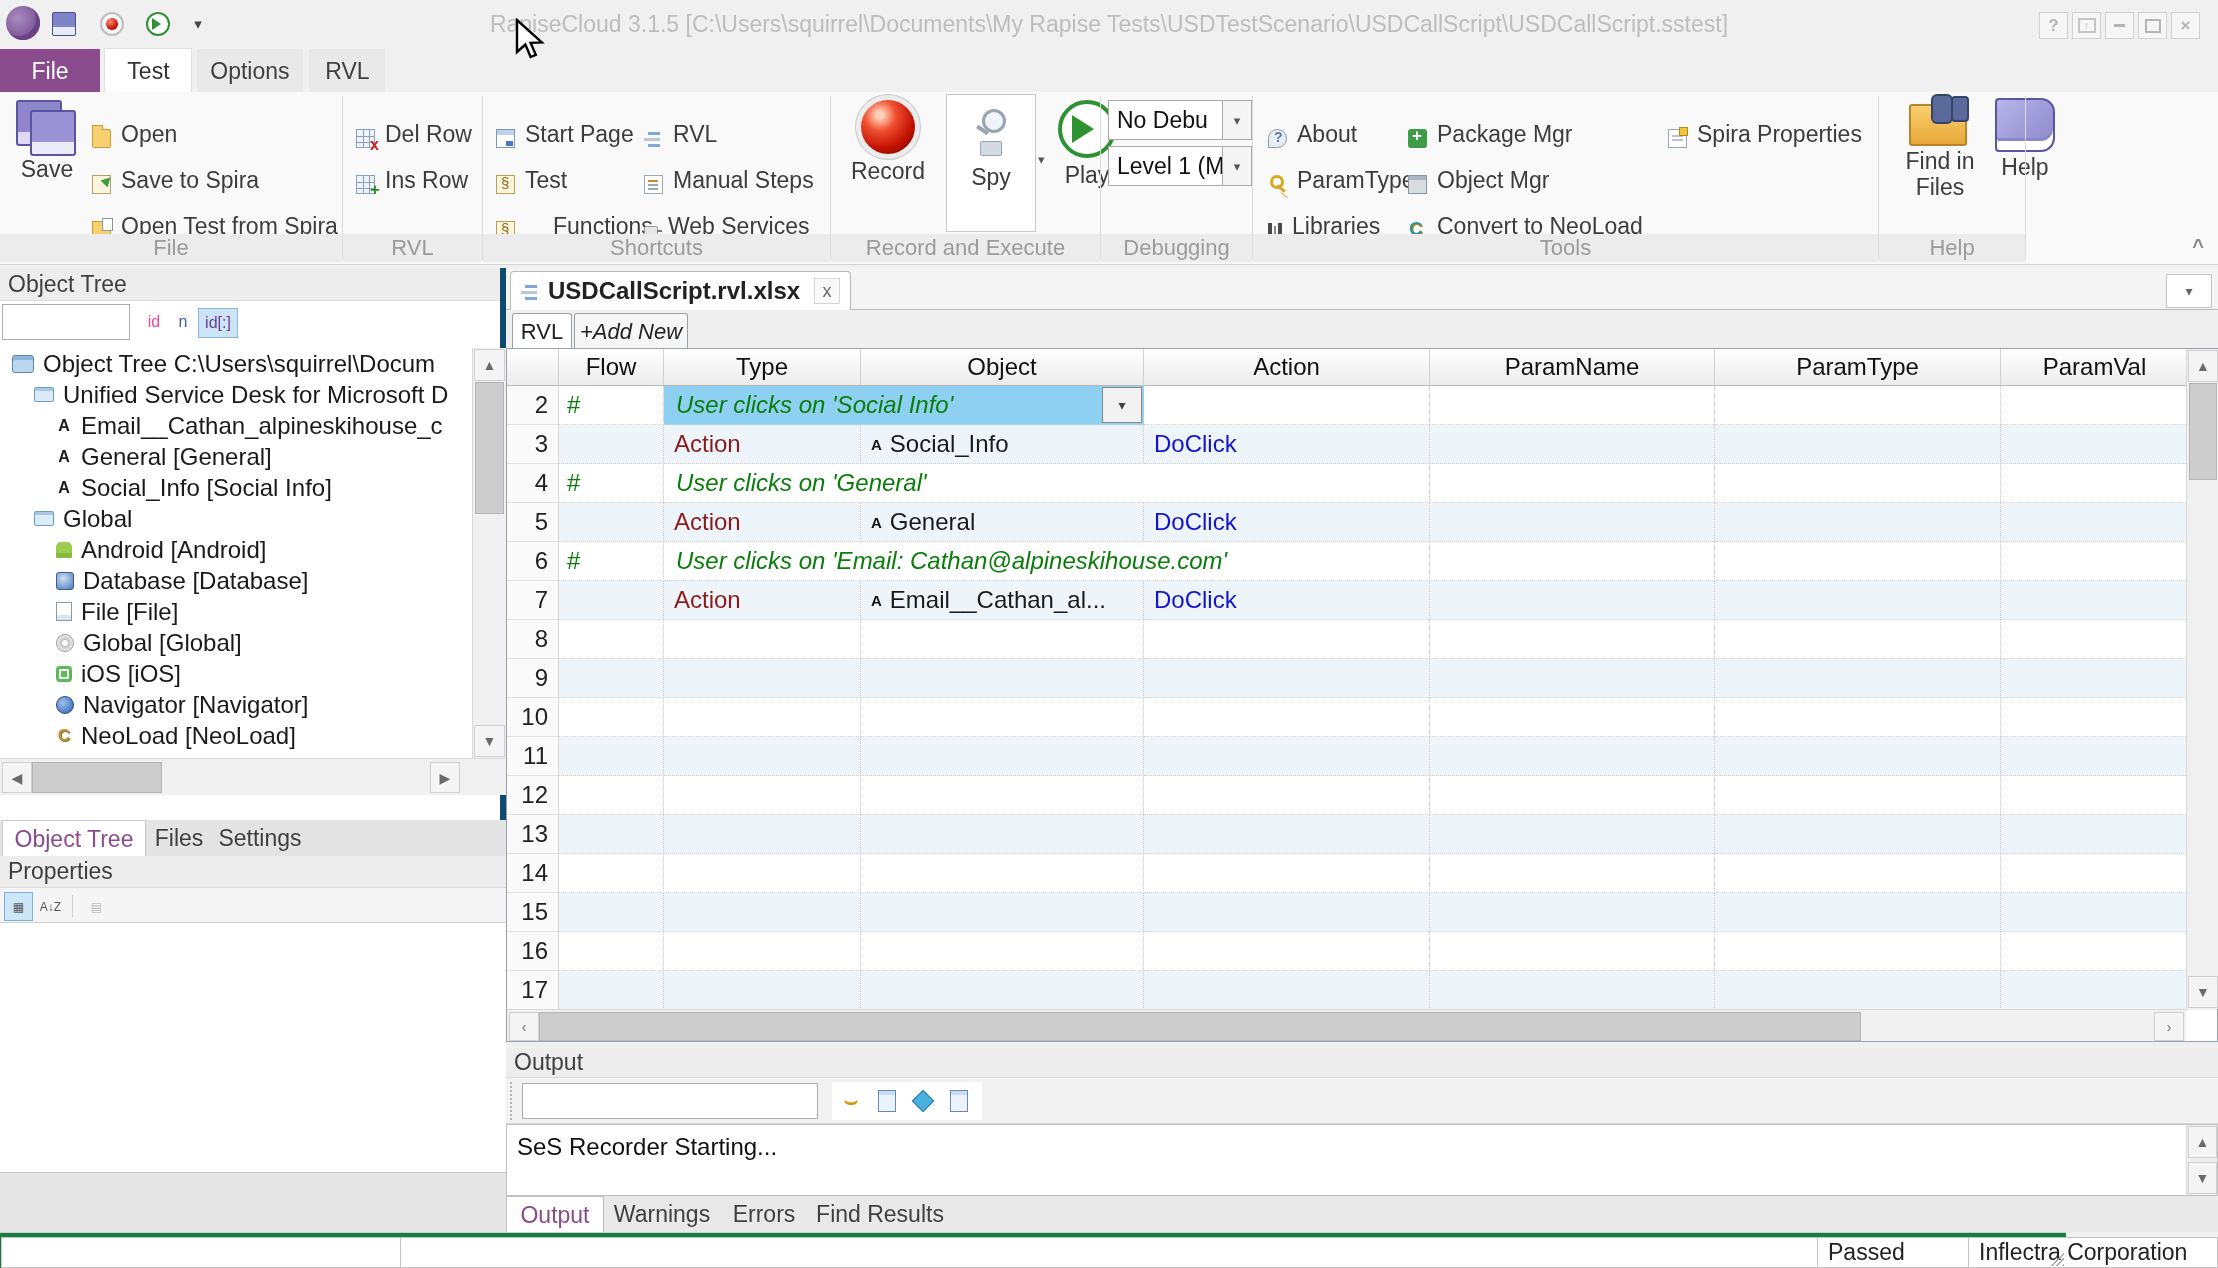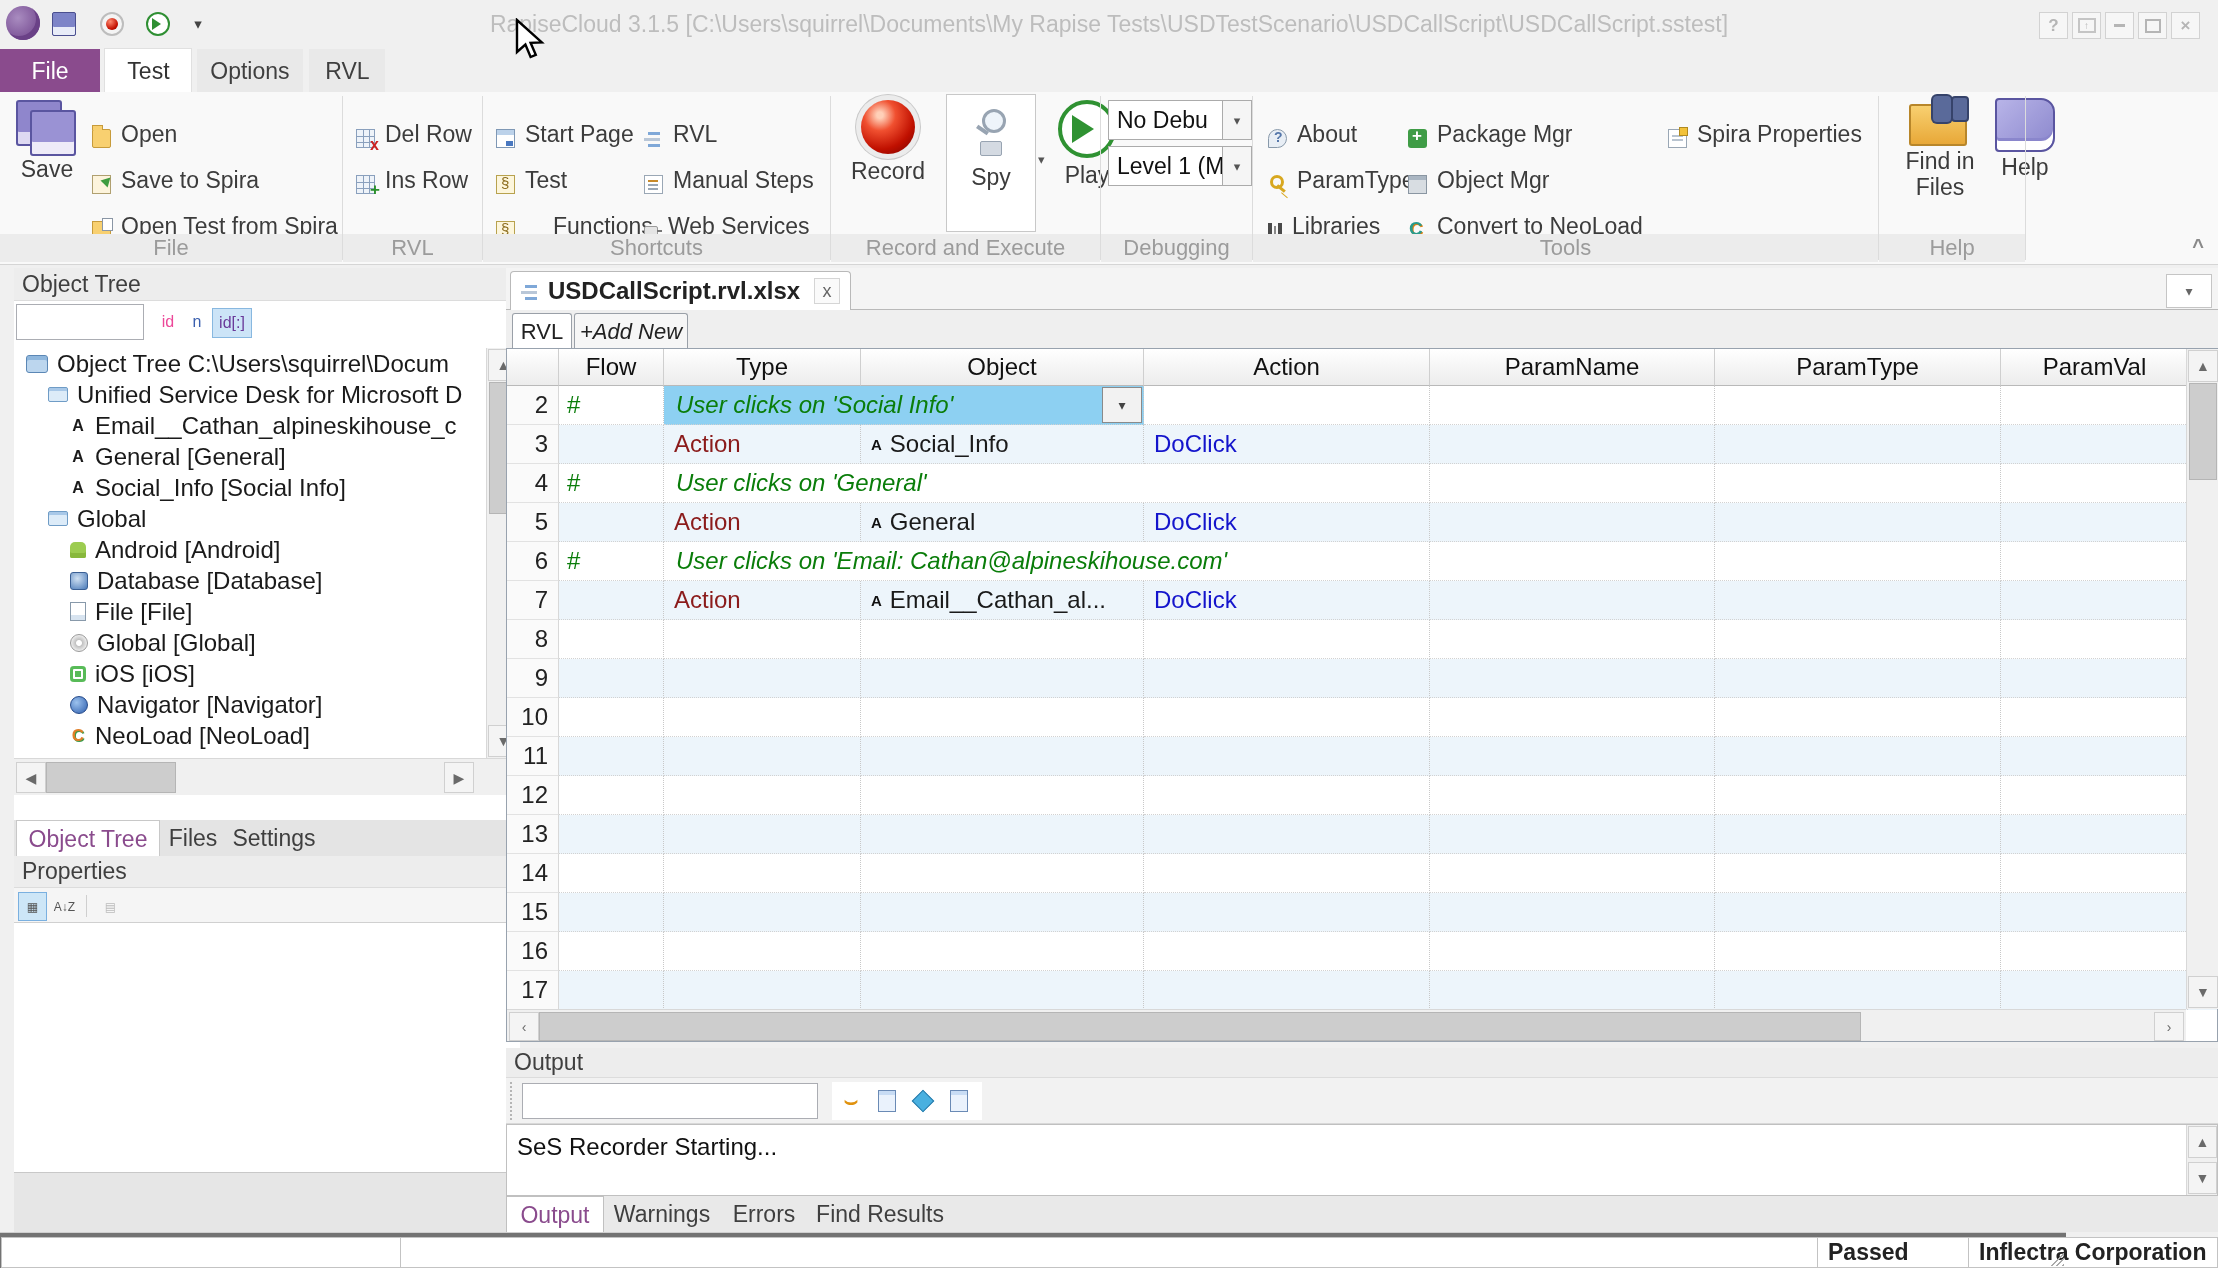--- a/index.html
+++ b/index.html
@@ -92,21 +92,21 @@
   .ddown{position:absolute;height:38px;background:#fff;border:1px solid #ababab;display:flex;align-items:center;}
   .ddown .txt{flex:1;padding-left:8px;font-size:23px;color:#111;white-space:nowrap;overflow:hidden;}
   .ddown .arr{width:28px;height:100%;border-left:1px solid #ababab;display:flex;align-items:center;justify-content:center;color:#555;font-size:13px;background:#f5f5f5;}
   .folder-binoc{position:relative;width:62px;height:52px;}
   .folder-binoc::before{content:"";position:absolute;left:0;bottom:2px;width:54px;height:38px;background:linear-gradient(#f8d070,#e8a838);border:2px solid #b8862a;border-radius:3px;}
   .folder-binoc::after{content:"";position:absolute;right:2px;top:0;width:14px;height:22px;background:#5a6a9a;border:2px solid #36436a;border-radius:4px;box-shadow:-18px 0 0 #5a6a9a,-18px 0 0 2px #36436a;}
   .book-help{width:56px;height:50px;background:linear-gradient(135deg,#b8b4e8,#8a86cc);border:2px solid #5a55a0;border-radius:4px 14px 14px 4px;box-shadow:inset 0 -9px 0 #fff,inset 0 -12px 0 #8a86cc;margin:2px;}
   .helplbl2{line-height:26px;text-align:center;}
   #ribbon-collapse{right:14px;bottom:6px;color:#8a8a8a;font-size:20px;font-weight:bold;}
   
-  #leftpanel{left:0;top:268px;width:506px;height:964px;background:#fff;border-right:6px solid #0c4a6e;margin-left:14px;}
+  #leftpanel{left:0;top:268px;width:506px;height:964px;background:#fff;border-right:6px solid #0c4a6e;}
   .band{background:#ededed;border-bottom:1px solid #dcdcdc;color:#3f3f3f;font-size:23px;display:flex;align-items:center;padding-left:8px;}
   #ot-search{left:2px;top:36px;width:128px;height:36px;border:1px solid #abadb3;background:#fff;font:inherit;font-size:20px;padding:0 6px;box-sizing:border-box;}
   .fbtn{position:absolute;top:40px;height:28px;display:flex;align-items:center;justify-content:center;font-size:16px;}
   #fbtn-id{left:140px;width:28px;color:#ec4899;}
   #fbtn-n{left:172px;width:22px;color:#3a5fae;}
   #fbtn-idb{left:198px;width:38px;color:#6a3a9a;background:#cce4f7;border:1px solid #88b8e0;}
   #tree{left:0;top:80px;width:472px;height:410px;overflow:hidden;background:#fff;}
   .tree-item{display:flex;align-items:center;height:31px;font-size:24px;color:#1a1a1a;white-space:nowrap;}
   .ticon{flex:none;margin-right:9px;display:flex;align-items:center;justify-content:center;}
   .t-tree-root{width:20px;height:16px;background:#bcd6ee;border:1px solid #5b87b5;border-radius:3px;box-shadow:inset 0 4px 0 #8fb7dd;}
@@ -163,21 +163,21 @@
   .oicon{position:absolute;top:9px;width:26px;height:26px;display:flex;align-items:center;justify-content:center;}
   .oi-magnet{color:#e0920f;font-size:22px;font-weight:bold;}
   .oi-page{width:16px;height:20px;background:#eaf2fc;border:1px solid #6a8ab5;box-shadow:inset 0 4px 0 #c8dcf4;}
   .oi-diamond{width:14px;height:14px;background:#49b0e0;transform:rotate(45deg);border:1px solid #2a7aa8;}
   #out-log{left:506px;top:1124px;width:1712px;height:72px;background:#fff;border:1px solid #c0c0c0;font-size:24px;color:#111;padding:8px 0 0 10px;box-sizing:border-box;}
   #out-tabs{left:506px;top:1196px;width:1712px;height:36px;background:#e9e9e9;}
   .otab{position:absolute;top:0;height:36px;display:flex;align-items:center;justify-content:center;font-size:23px;}
   .otab.active{background:#fff;border:1px solid #c0c0c0;border-bottom:none;color:#8a4b8d;}
   .otab.idle{color:#3f3f3f;}
   
-  #statusbar{left:0;top:1232px;width:2066px;height:36px;background:#737373;border-top:1px solid #cfcfcf;font-weight:bold;}
+  #statusbar{left:0;top:1232px;width:2066px;height:36px;background:#15803d;border-top:1px solid #cfcfcf;}
   .scell{position:absolute;top:4px;height:29px;background:#fff;border:1px solid #c3c3c3;display:flex;align-items:center;padding-left:10px;font-size:23px;color:#222;}
   #grip{right:2px;bottom:2px;width:14px;height:14px;background:
      linear-gradient(135deg,transparent 50%,#aaa 50%,#aaa 58%,transparent 58%,transparent 70%,#aaa 70%,#aaa 78%,transparent 78%,transparent 90%,#aaa 90%);}
   #cursor{left:515px;top:18px;pointer-events:none;}
 </style>
 </head>
 <body>
 
 <div id="app">
 

